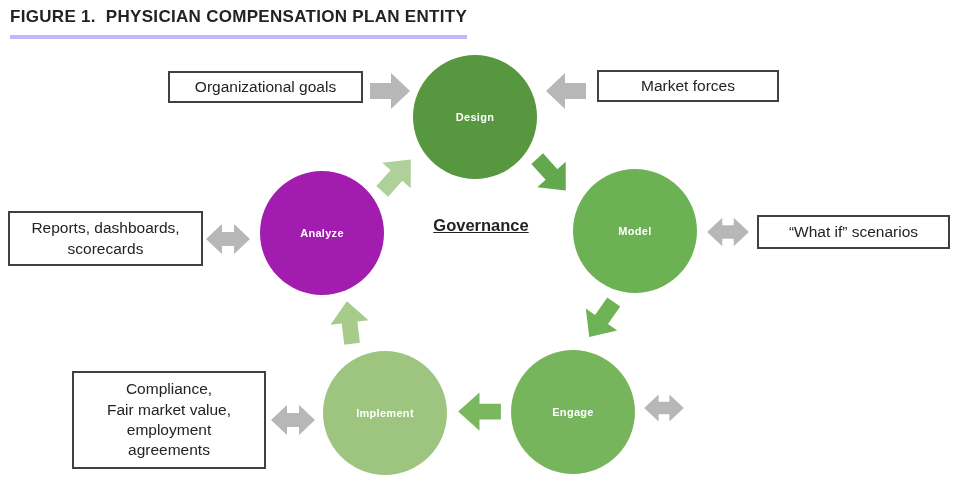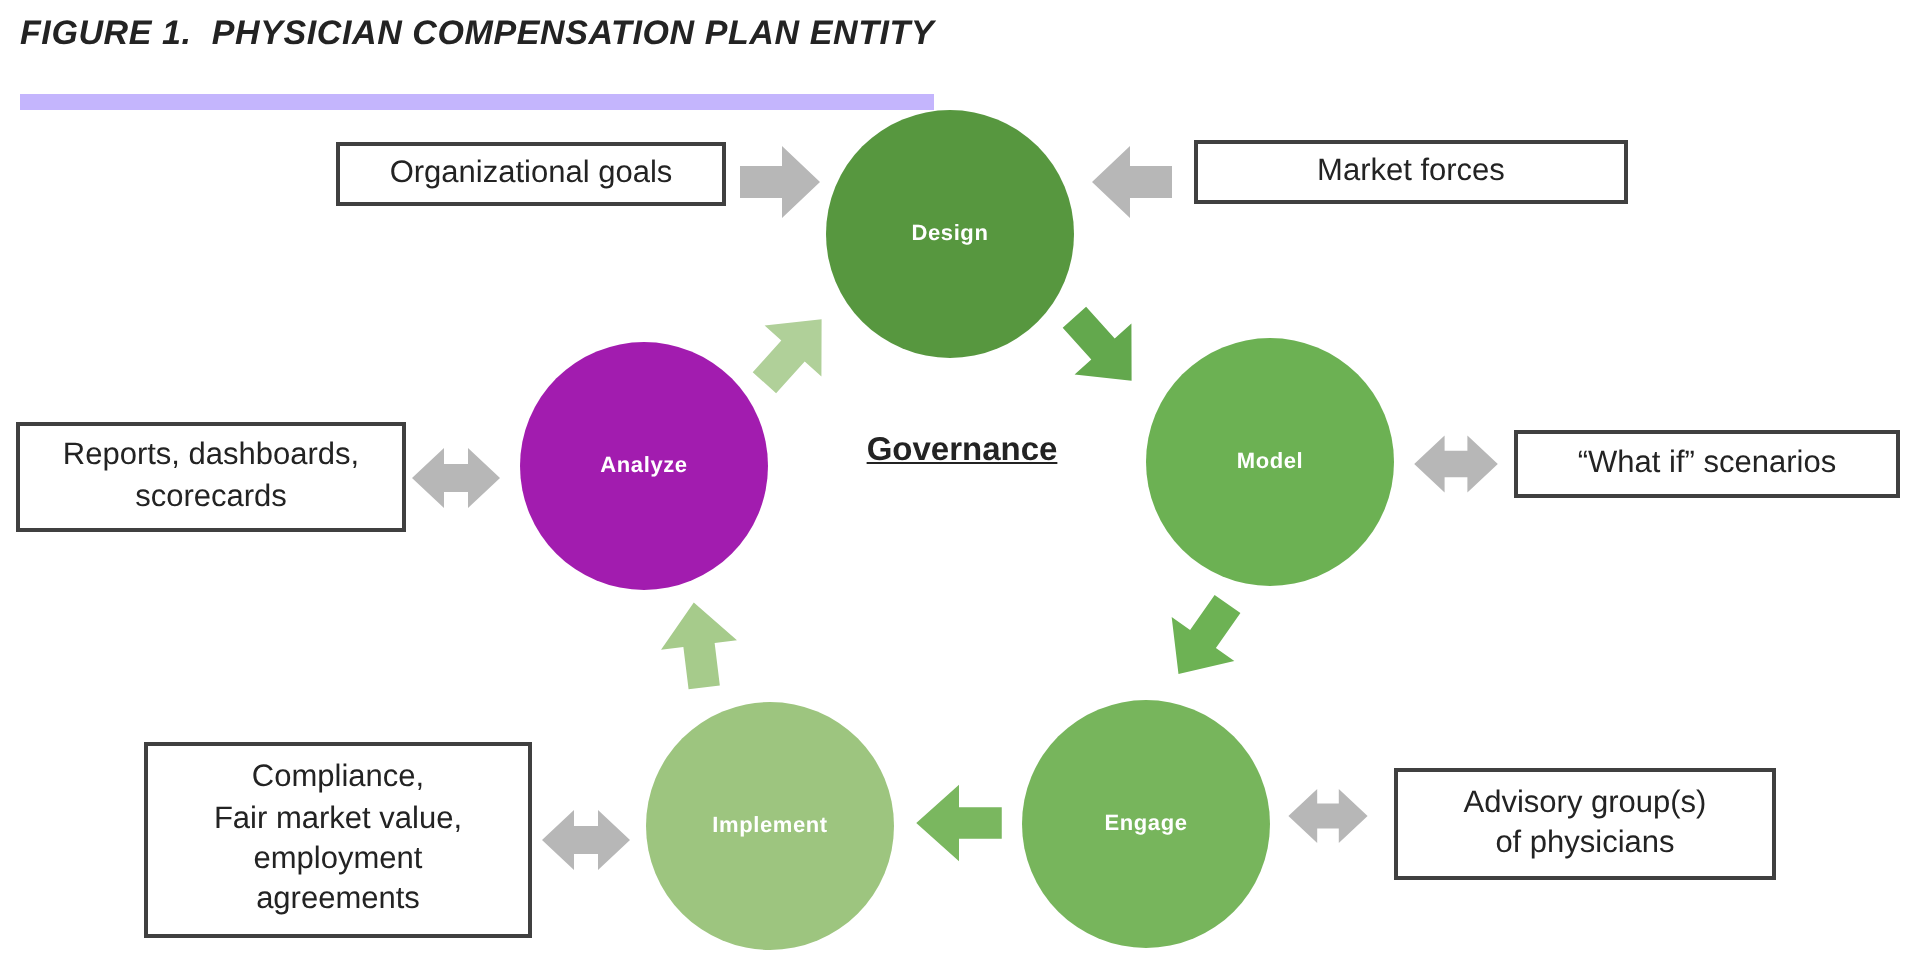--- a/index.html
+++ b/index.html
@@ -3,21 +3,21 @@
 <meta charset="utf-8">
 <style>
   html,body { margin:0; padding:0; background:#ffffff; }
   #canvas {
     position:relative; width:956px; height:482px; background:#ffffff;
     font-family:"Liberation Sans", sans-serif; color:#232323; overflow:hidden;
   }
   .figure-title {
     position:absolute; left:10px; top:7px;
     font-size:17px; font-weight:bold; letter-spacing:.3px;
-    white-space:pre; border-bottom:8px solid #c4b5fd; padding-bottom:20px;font-style:italic;
+    white-space:pre; border-bottom:4px solid #c4b5fd; padding-bottom:8px;
   }
   .circle {
     position:absolute; width:124px; height:124px; border-radius:50%;
     display:flex; align-items:center; justify-content:center;
     color:#ffffff; font-size:11px; font-weight:bold; letter-spacing:.3px;
   }
   .circle-design    { left:413px; top:55px; }
   .circle-model     { left:573px; top:169px; }
   .circle-engage    { left:511px; top:350px; }
   .circle-implement { left:323px; top:351px; }
@@ -28,21 +28,21 @@
   }
   .center-text .gov { text-decoration:underline; }
   .center-text .sub { white-space:pre-line; }
   .callout {
     position:absolute; background:#ffffff; border:2px solid #404040;
     display:flex; align-items:center; justify-content:center;
     text-align:center; font-weight:normal; font-size:15.5px; line-height:1.32;
     white-space:pre-line; box-sizing:border-box; padding:2px 6px;
   }
   .box-org        { left:168px; top:71px;  width:195px; height:32px; }
-  .box-market     { left:597px; top:70px;  width:217px; height:32px; }
+  .box-market     { left:597px; top:70px;  width:182px; height:32px; }
   .box-whatif     { left:757px; top:215px; width:193px; height:34px; }
   .box-advisory   { left:697px; top:384px; width:191px; height:56px; }
   .box-compliance { left:72px;  top:371px; width:194px; height:98px;text-align:center; }
   .box-reports    { left:8px;   top:211px; width:195px; height:55px; }
   .arrow-svg { position:absolute; overflow:visible; }
   .ga-org      { left:370px; top:70px;  width:40px; height:42px; }
   .ga-market   { left:546px; top:70px;  width:40px; height:42px; transform:rotate(180deg); }
   .ga-whatif   { left:705px; top:213px; width:46px; height:38px; }
   .ga-advisory { left:641px; top:390px; width:46px; height:36px; }
   .ga-compliance { left:270px; top:400px; width:46px; height:40px; }
@@ -93,22 +93,20 @@
   <svg class="arrow-svg green-arrow cyc-e2i" viewBox="0 0 40 40">
     <polygon points="1,13 20,13 20,3 39,20 20,37 20,27 1,27" fill="#7ab75f"></polygon>
   </svg>
   <svg class="arrow-svg green-arrow cyc-i2a" viewBox="0 0 40 40">
     <polygon points="1,13 20,13 20,3 39,20 20,37 20,27 1,27" fill="#a6cb8b"></polygon>
   </svg>
 
   <div class="callout box-org">Organizational goals</div>
   <div class="callout box-market">Market forces</div>
   <div class="callout box-whatif">“What if” scenarios</div>
-  <div class="callout box-advisory">Advisory group(s)
-of physicians</div>
   <div class="callout box-compliance">Compliance,
 Fair market value,
 employment
 agreements</div>
   <div class="callout box-reports">Reports, dashboards,
 scorecards</div>
 
   <svg class="arrow-svg ga-org" viewBox="0 0 40 40">
     <polygon points="0,12 21,12 21,2 40,20 21,38 21,28 0,28" fill="#b7b7b7"></polygon>
   </svg>

